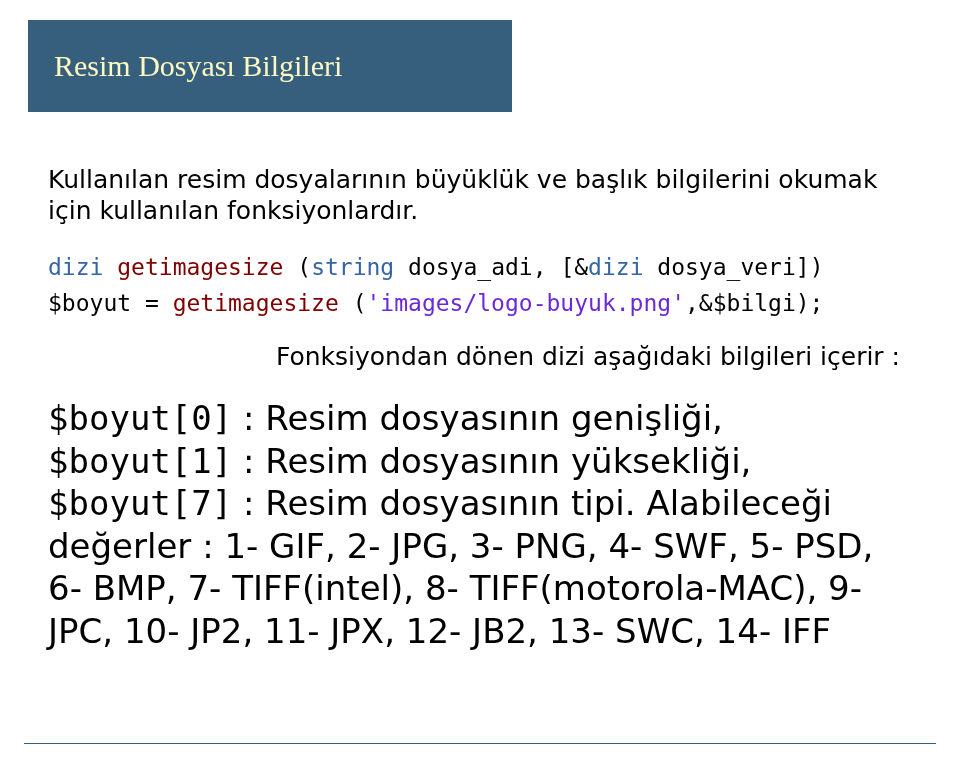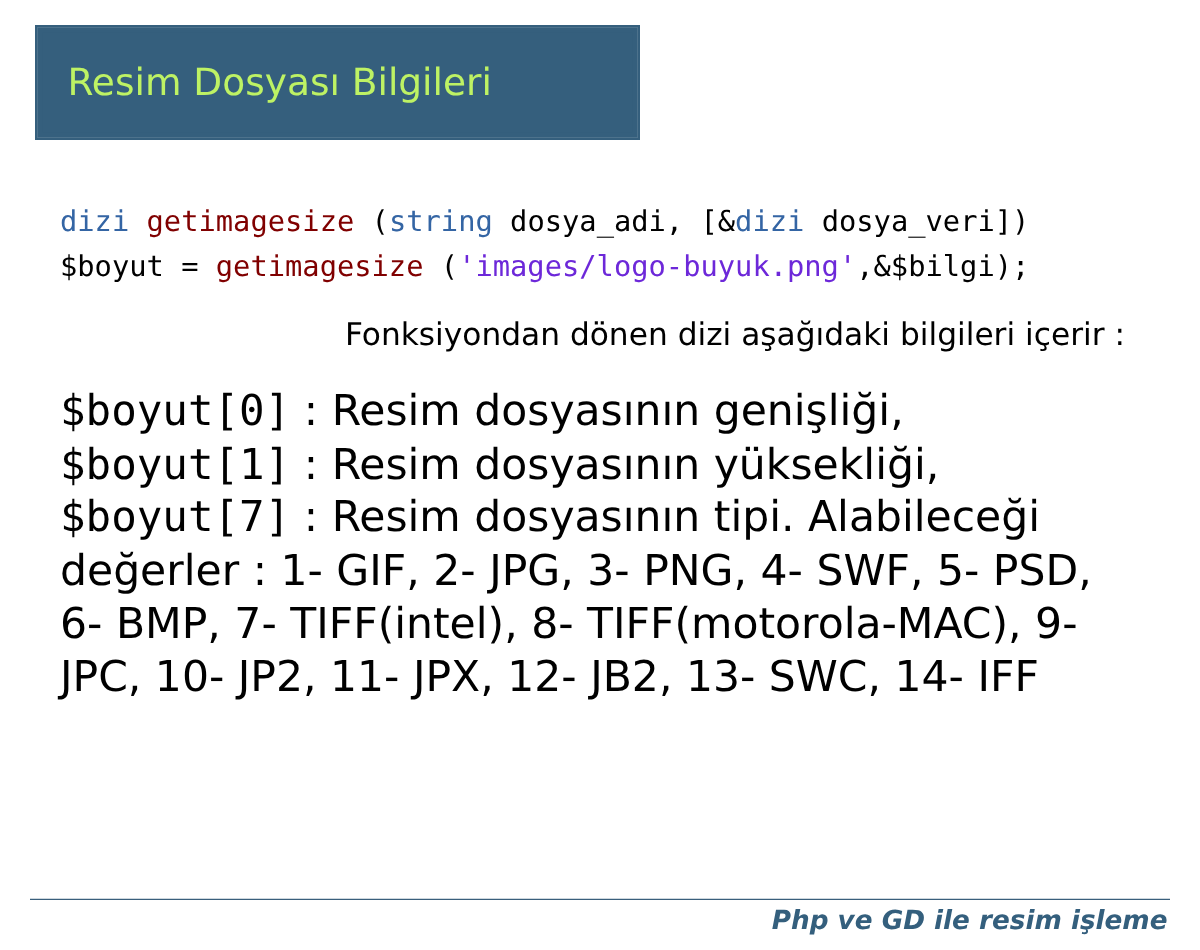--- a/index.html
+++ b/index.html
@@ -21,23 +21,24 @@
     width: 480px;
     height: 88px;
     background: #355f7d;
     border: 4px solid #355f7d;
     outline: 2px solid #355f7d;
     display: flex;
     align-items: center;
     padding-left: 20px;
   }
   .title-box span {
-    color: #bef264;
+    color: #fef9c3;
     font-size: 30px;
     font-weight: 400;
+    font-family: Liberation Serif, serif;
   }
   .content {
     position: absolute;
     left: 48px;
     top: 165px;
     right: 60px;
     color: #000;
   }
   .intro {
     font-size: 25px;
@@ -95,36 +96,36 @@
 <body>
 
 <div class="slide">
 
   <div class="title-box">
     <span>Resim Dosyası Bilgileri</span>
   </div>
 
   <div class="content">
 
+    <p class="intro">Kullanılan resim dosyalarının büyüklük ve başlık bilgilerini okumak için kullanılan fonksiyonlardır.</p>
 
     <p class="sig"><span class="kw">dizi</span> <span class="fn">getimagesize</span><span> (</span><span class="kw">string</span><span> dosya_adi, [&amp;</span><span class="kw">dizi</span><span> dosya_veri])</span></p>
 
     <p class="call"><span>$boyut = </span><span class="fn">getimagesize</span><span> (</span><span class="str">'images/logo-buyuk.png'</span><span>,&amp;$bilgi);</span></p>
 
     <p class="desc">Fonksiyondan dönen dizi aşağıdaki bilgileri içerir :</p>
 
     <p class="list">
       <span class="mono">$boyut[0]</span>
       <span>: Resim dosyasının genişliği,</span><br>
       <span class="mono">$boyut[1]</span>
       <span>: Resim dosyasının yüksekliği,</span><br>
       <span class="mono">$boyut[7]</span>
       <span>: Resim dosyasının tipi. Alabileceği değerler : 1- GIF, 2- JPG, 3- PNG, 4- SWF, 5- PSD, 6- BMP, 7- TIFF(intel), 8- TIFF(motorola-MAC), 9- JPC, 10- JP2, 11- JPX, 12- JB2, 13- SWC, 14- IFF</span>
     </p>
 
   </div>
 
   <div class="footer">
     <div class="footer-rule"></div>
-    <div class="footer-text">Php ve GD ile resim işleme</div>
   </div>
 
 </div>
 
 </body></html>

